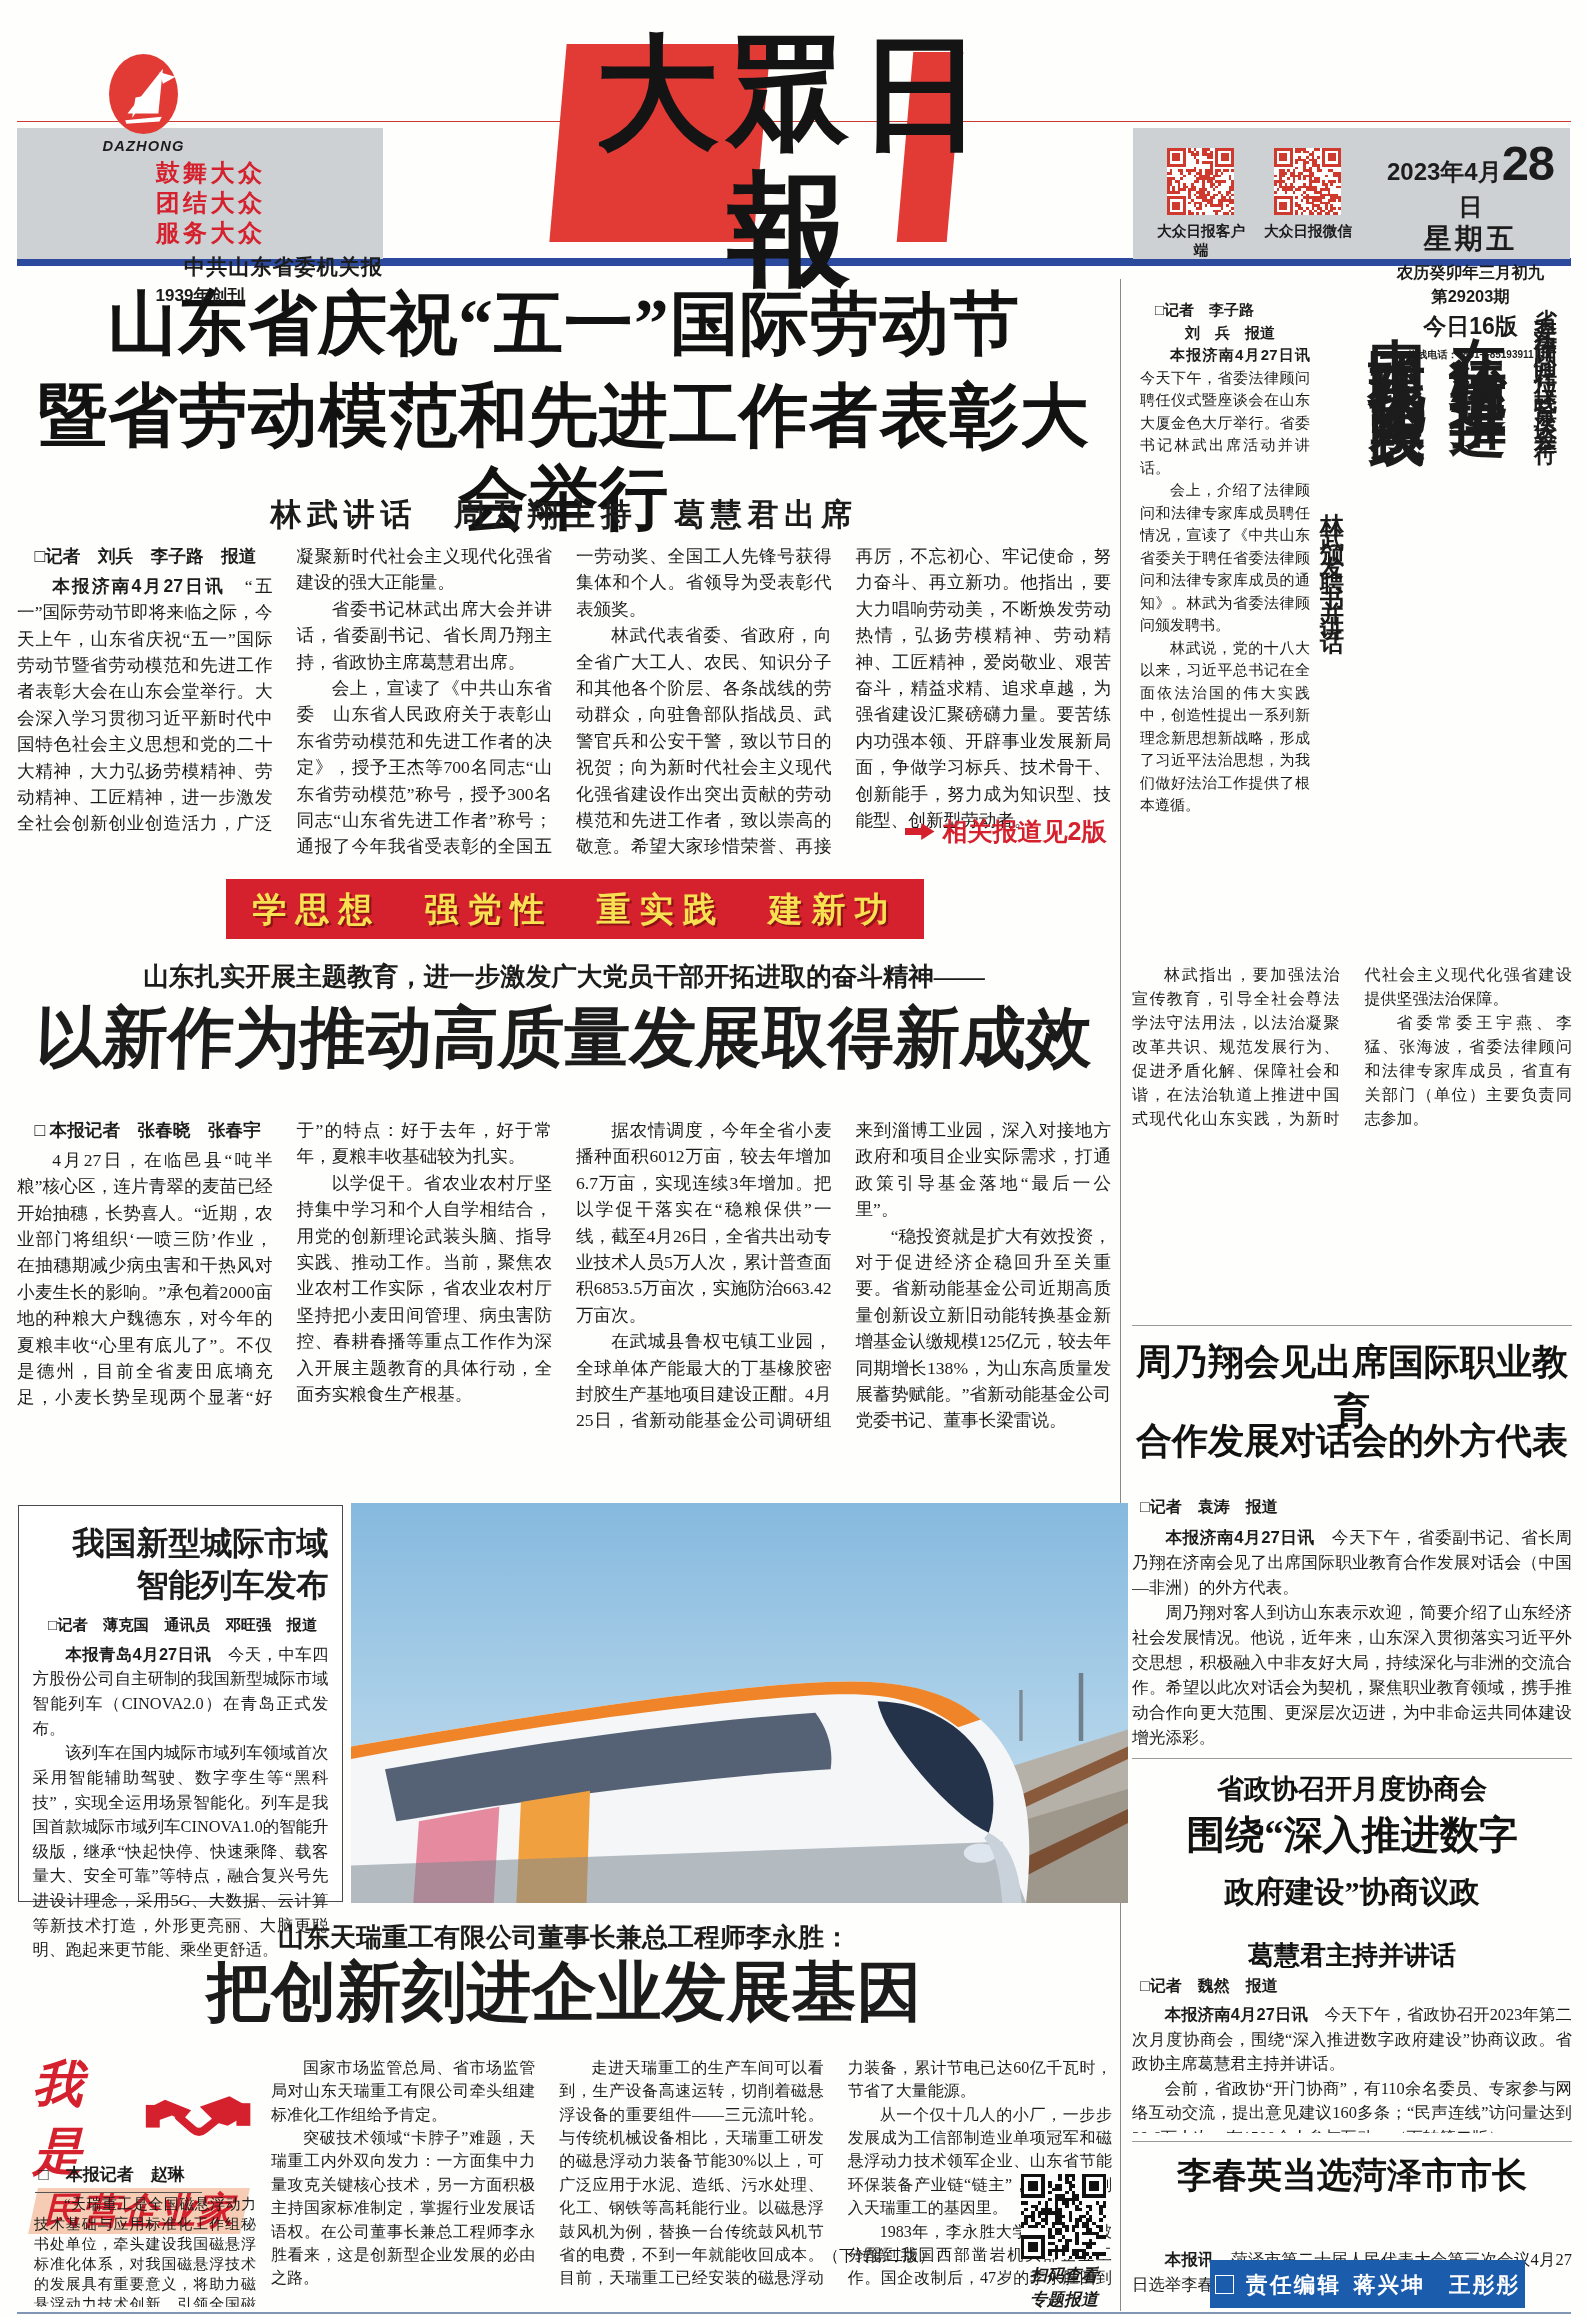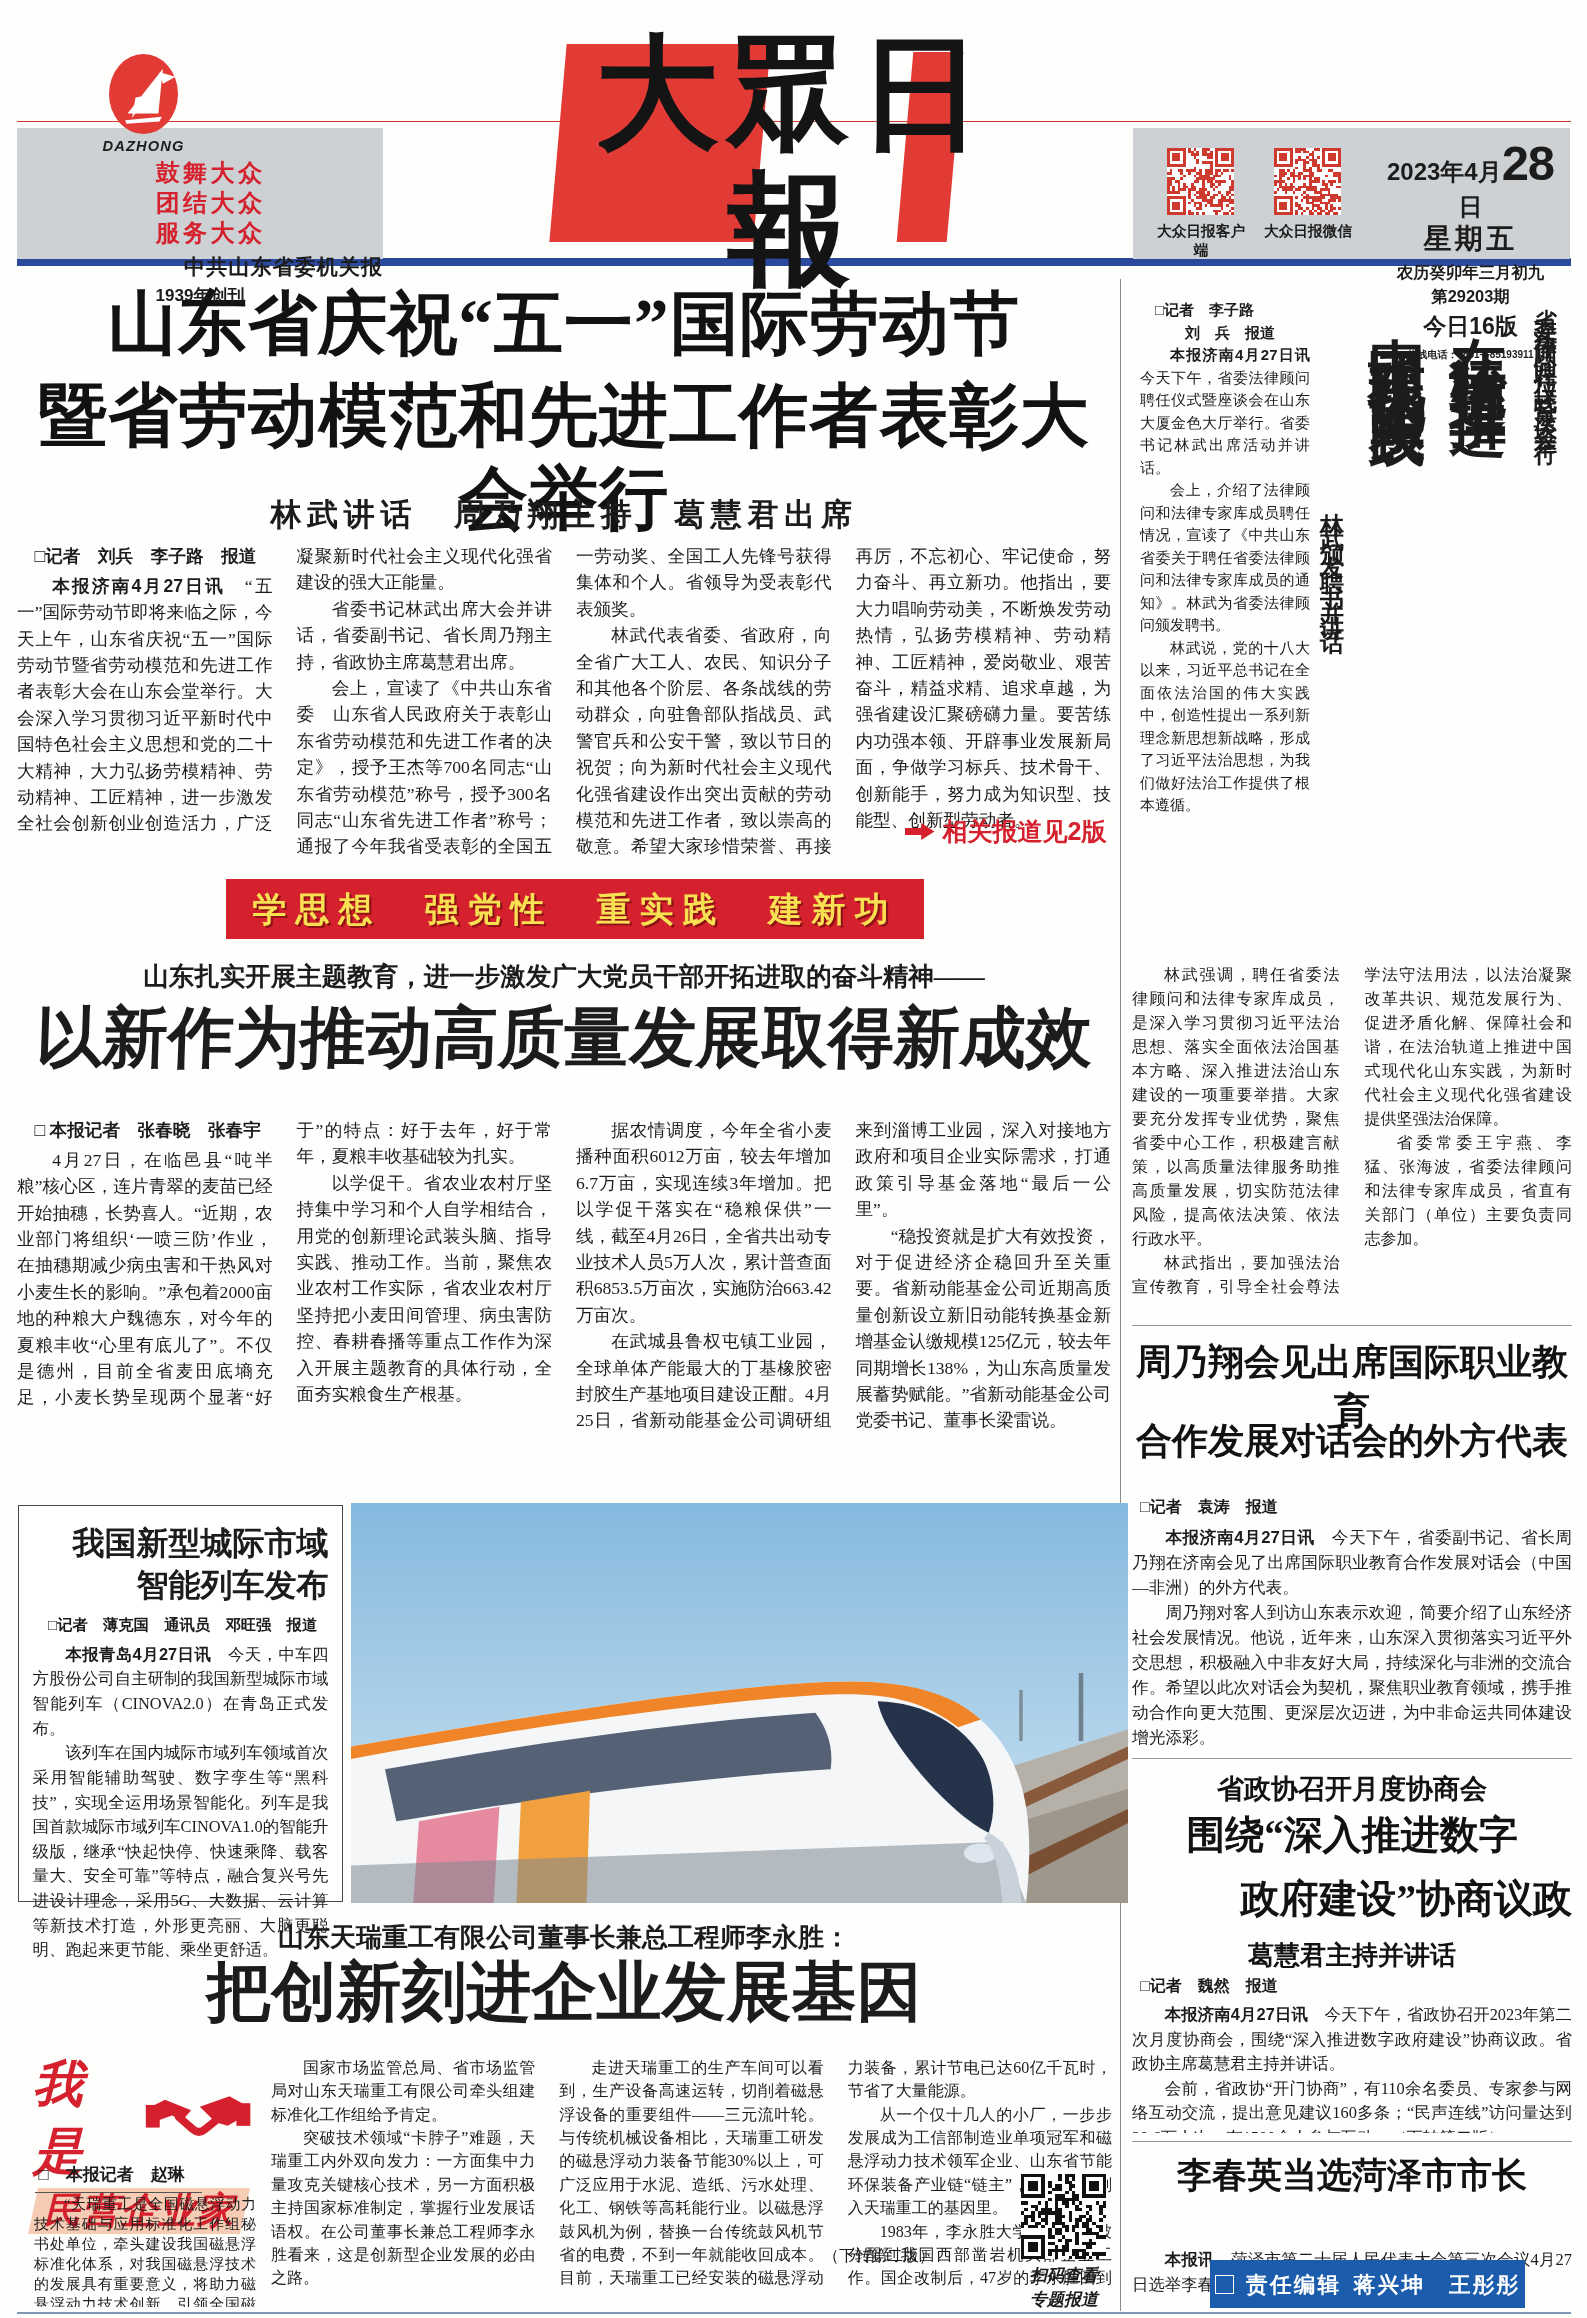--- a/index.html
+++ b/index.html
@@ -938,38 +938,37 @@
     <p class="byl" style="text-indent:3em;">刘　兵　报道</p>
     <p><b class="lead-in">本报济南4月27日讯</b>　<span>今天下午，省委法律顾问聘任仪式暨座谈会在山东大厦金色大厅举行。省委书记林武出席活动并讲话。</span></p>
     <p>会上，介绍了法律顾问和法律专家库成员聘任情况，宣读了《中共山东省委关于聘任省委法律顾问和法律专家库成员的通知》。林武为省委法律顾问颁发聘书。</p>
     <p>林武说，党的十八大以来，习近平总书记在全面依法治国的伟大实践中，创造性提出一系列新理念新思想新战略，形成了习近平法治思想，为我们做好法治工作提供了根本遵循。</p>
   </div>
   <div class="abs v-text" id="law-vsub">林武颁发聘书并讲话</div>
   <div class="abs v-text serif9" id="law-vt2">中国式现代化山东实践</div>
   <div class="abs v-text serif9" id="law-vt1">在法治轨道上推进</div>
   <div class="abs v-text" id="law-vkick">省委法律顾问聘任仪式暨座谈会举行</div>
   <div class="abs" id="law-lower">
-    <p>林武强调，聘任省委法律顾问和法律专家库成员，是深入学习贯彻习近平法治思想、落实全面依法治国基本方略、深入推进法治山东建设的一项重要举措。大家要充分发挥专业优势，聚焦省委中心工作，积极建言献策，以高质量法律服务助推高质量发展，切实防范法律风险，提高依法决策、依法行政水平。</p>
     <p>林武指出，要加强法治宣传教育，引导全社会尊法学法守法用法，以法治凝聚改革共识、规范发展行为、促进矛盾化解、保障社会和谐，在法治轨道上推进中国式现代化山东实践，为新时代社会主义现代化强省建设提供坚强法治保障。</p>
     <p>省委常委王宇燕、李猛、张海波，省委法律顾问和法律专家库成员，省直有关部门（单位）主要负责同志参加。</p>
   </div>
 
   <div class="abs r-headline" style="top:1338px;font-size:36px;">周乃翔会见出席国际职业教育</div>
   <div class="abs r-headline" style="top:1417px;font-size:36px;">合作发展对话会的外方代表</div>
   <div class="abs r-byline" style="top:1497px;">□记者　袁涛　报道</div>
   <div class="abs r-body" style="top:1525px;height:227px;">
     <p><b class="lead-in">本报济南4月27日讯</b>　<span>今天下午，省委副书记、省长周乃翔在济南会见了出席国际职业教育合作发展对话会（中国—非洲）的外方代表。</span></p>
     <p>周乃翔对客人到访山东表示欢迎，简要介绍了山东经济社会发展情况。他说，近年来，山东深入贯彻落实习近平外交思想，积极融入中非友好大局，持续深化与非洲的交流合作。希望以此次对话会为契机，聚焦职业教育领域，携手推动合作向更大范围、更深层次迈进，为中非命运共同体建设增光添彩。</p>
     <p>埃塞俄比亚劳工部国务部长特沙莱·贝雷查·亚德萨代表参会外方高度评价了山东与非洲交流合作取得的成果，表示将密切与山东的联系，用好交流平台，积极推动双方交流合作取得更大成效。</p>
 
   </div>
 
   <div class="abs r-headline" style="top:1771px;font-size:27px;font-weight:700;">省政协召开月度协商会</div>
   <div class="abs r-headline" style="top:1808px;font-size:39px;">围绕“深入推进数字</div>
-  <div class="abs r-headline" style="top:1872px;font-size:39px;text-align:right;">政府建设”协商议政</div>
+  <div class="abs r-headline" style="top:1872px;font-size:30px;">政府建设”协商议政</div>
   <div class="abs r-headline" style="top:1938px;font-size:26px;font-weight:600;">葛慧君主持并讲话</div>
   <div class="abs r-byline" style="top:1976px;">□记者　魏然　报道</div>
   <div class="abs r-body" style="top:2002px;height:131px;font-size:16.4px;">
     <p><b class="lead-in">本报济南4月27日讯</b>　<span>今天下午，省政协召开2023年第二次月度协商会，围绕“深入推进数字政府建设”协商议政。省政协主席葛慧君主持并讲话。</span></p>
     <p>会前，省政协“开门协商”，有110余名委员、专家参与网络互动交流，提出意见建议160多条；“民声连线”访问量达到29.6万人次，有1500余人参与互动。（下转第二版）</p>
   </div>
 
   <div class="abs r-headline" style="top:2152px;font-size:35px;">李春英当选菏泽市市长</div>
   <div class="abs r-body" style="top:2199px;height:57px;font-size:16.4px;margin-top:48px;">
     <p><b class="lead-in">本报讯</b>　<span>菏泽市第二十届人民代表大会第三次会议4月27日选举李春英（女）为市长。</span></p>

